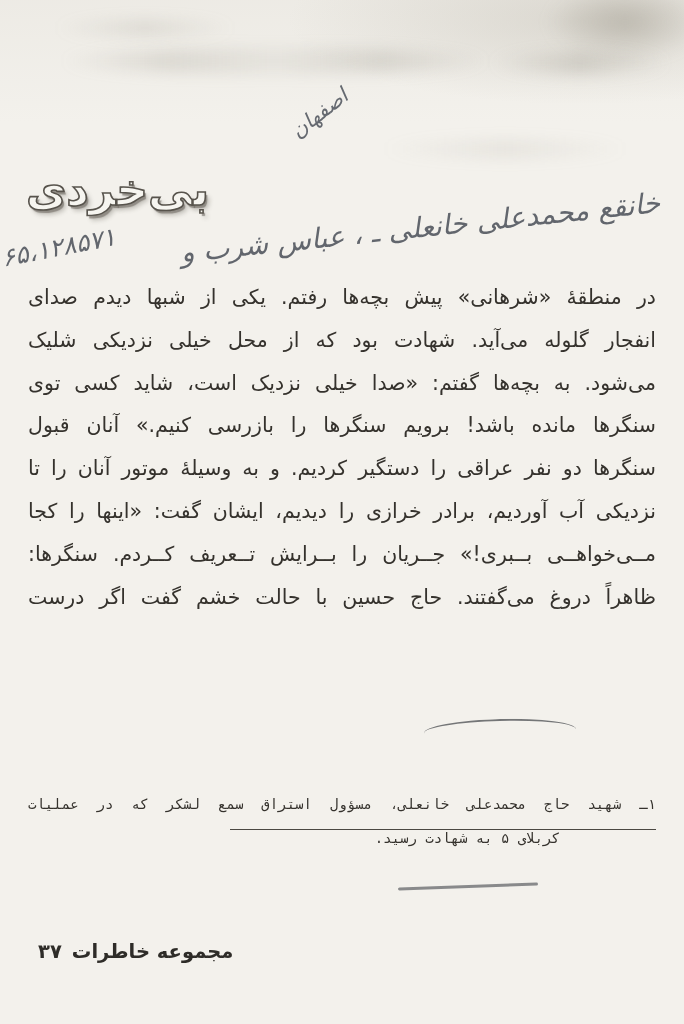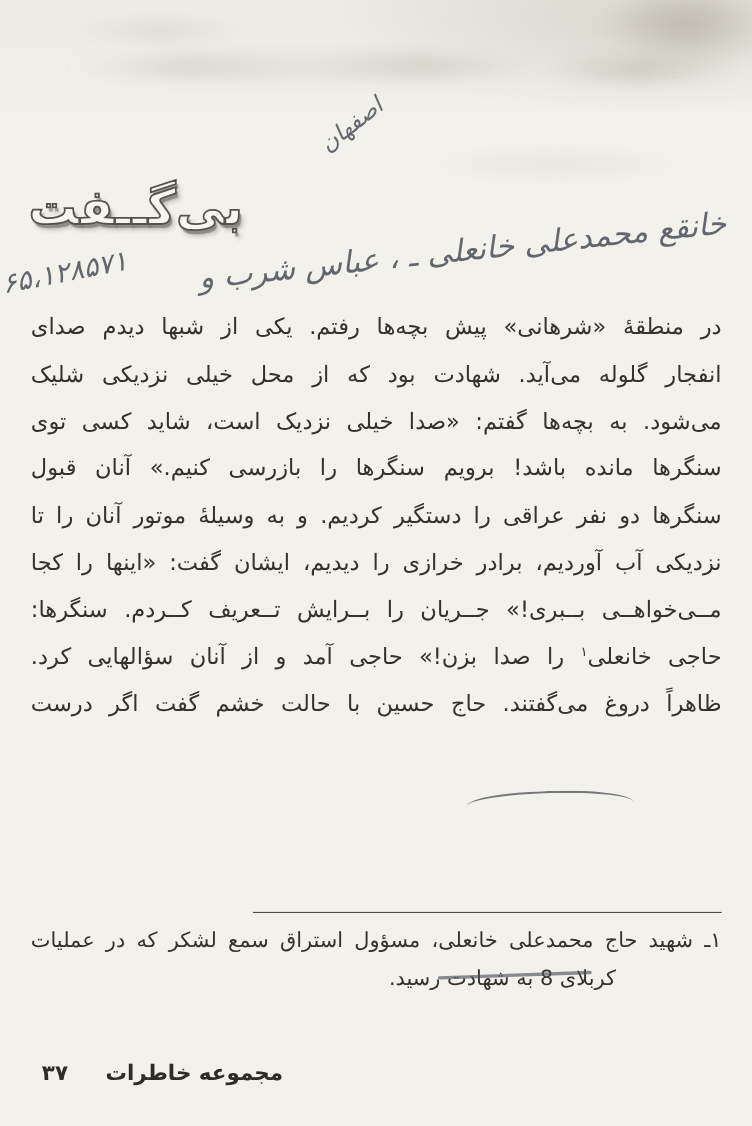--- a/index.html
+++ b/index.html
@@ -53,67 +53,64 @@
     transform:rotate(-1.5deg);
   }
   .pen-strike{
     position:absolute;left:398px;top:885px;width:140px;height:3px;
     background:rgba(80,83,88,.65);border-radius:3px;
     transform:rotate(-2deg);
   }
 
   
   .footnote-divider{position:absolute;left:230px;top:829px;width:426px;border-top:1.6px solid #4b4842;}
-  .footnote{position:absolute;left:28px;top:838px;width:628px;font-size:19px;line-height:34px;}
+  .footnote{position:absolute;left:28px;top:788px;width:628px;font-size:14px;line-height:34px;font-family:Liberation Mono, monospace;}
   .fn-line1{text-align:justify;text-align-last:justify;white-space:nowrap;}
   .fn-line2{text-align:right;padding-left:0;padding-right:96px;white-space:nowrap;}
 
   
-  .footer{position:absolute;left:38px;top:964px;display:flex;direction:ltr;align-items:flex-start;gap:34px;font-weight:bold;font-size:19.5px;color:#2e2c28;}
+  .footer{position:absolute;left:38px;top:940px;display:flex;direction:ltr;align-items:flex-start;gap:10px;font-weight:bold;font-size:19.5px;color:#2e2c28;}
 </style>
 </head>
 <body>
 
 <div class="page">
 
   <div class="smudge s1"></div>
   <div class="smudge s2"></div>
   <div class="smudge s3"></div>
   <div class="smudge s4"></div>
   <div class="smudge s5"></div>
 
   <div class="hand hand-region">اصفهان</div>
 
-  <div class="title">بی‌گــفت</div>
+  <div class="title">بی‌خردی</div>
 
   <div class="hand hand-note">خانقع محمدعلی خانعلی ـ ، عباس شرب و</div>
 
   <div class="hand hand-number">۶۵،۱۲۸۵۷۱</div>
 
   <div class="body-text">
     <div class="line">در منطقهٔ «شرهانی» پیش بچه‌ها رفتم. یکی از شبها دیدم صدای</div>
     <div class="line">انفجار گلوله می‌آید. شهادت بود که از محل خیلی نزدیکی شلیک</div>
     <div class="line">می‌شود. به بچه‌ها گفتم: «صدا خیلی نزدیک است، شاید کسی توی</div>
     <div class="line">سنگرها مانده باشد! برویم سنگرها را بازرسی کنیم.» آنان قبول</div>
     <div class="line">سنگرها دو نفر عراقی را دستگیر کردیم. و به وسیلهٔ موتور آنان را تا</div>
     <div class="line">نزدیکی آب آوردیم، برادر خرازی را دیدیم، ایشان گفت: «اینها را کجا</div>
     <div class="line">مــی‌خواهــی بــبری!» جــریان را بــرایش تــعریف کــردم. سنگرها:</div>
-    <div class="line">
-      <span>حاجی خانعلی</span><sup>۱</sup><span> را صدا بزن!» حاجی آمد و از آنان سؤالهایی کرد.</span>
-    </div>
     <div class="line">ظاهراً دروغ می‌گفتند. حاج حسین با حالت خشم گفت اگر درست</div>
   </div>
 
   <div class="pen-overline"></div>
 
   <div class="footnote-divider"></div>
 
   <div class="footnote">
     <div class="fn-line1">۱ـ شهید حاج محمدعلی خانعلی، مسؤول استراق سمع لشکر که در عملیات</div>
-    <div class="fn-line2">کربلای 8 به شهادت رسید.</div>
+    <div class="fn-line2">کربلای ۵ به شهادت رسید.</div>
   </div>
 
   <div class="pen-strike"></div>
 
   <div class="footer">
     <span>۳۷</span>
     <span>مجموعه خاطرات</span>
   </div>
 
 </div>

